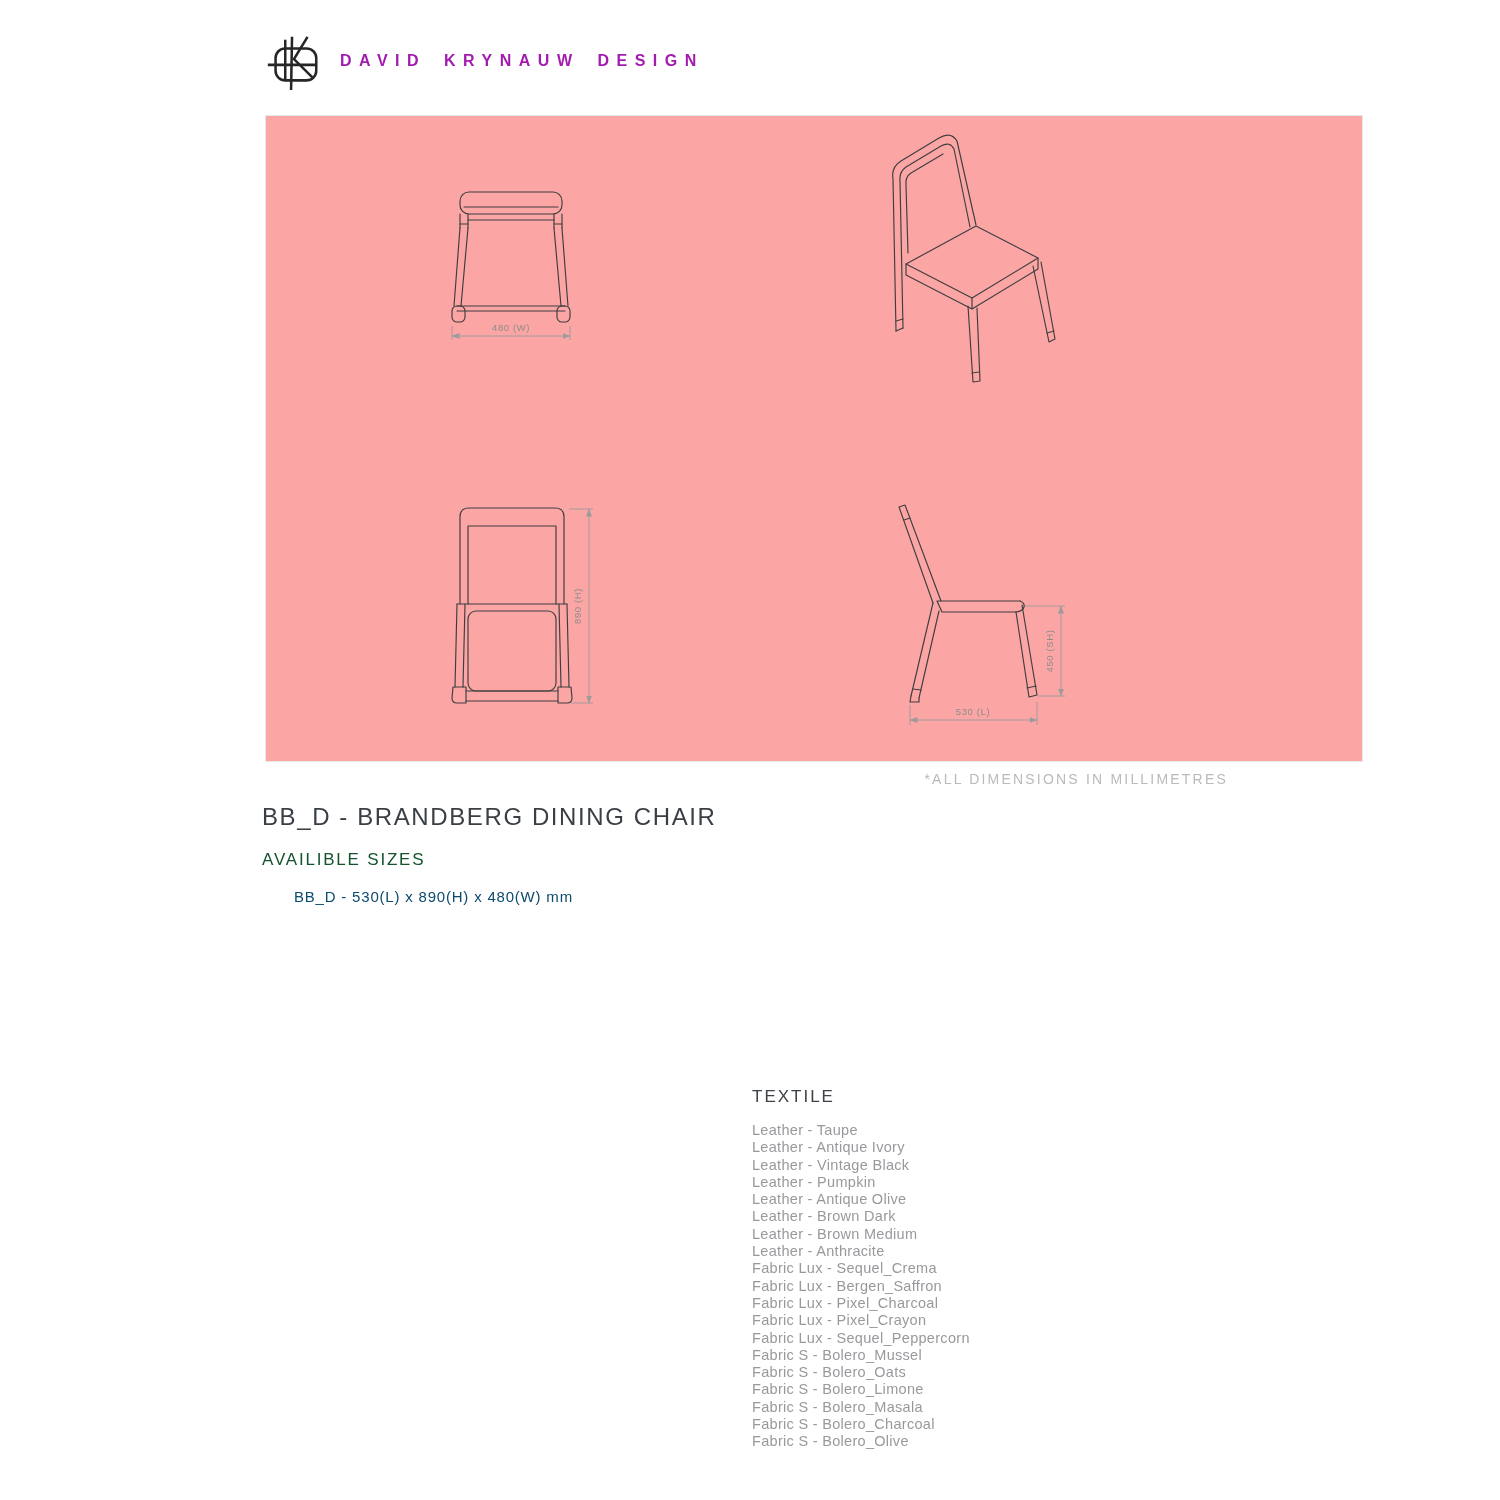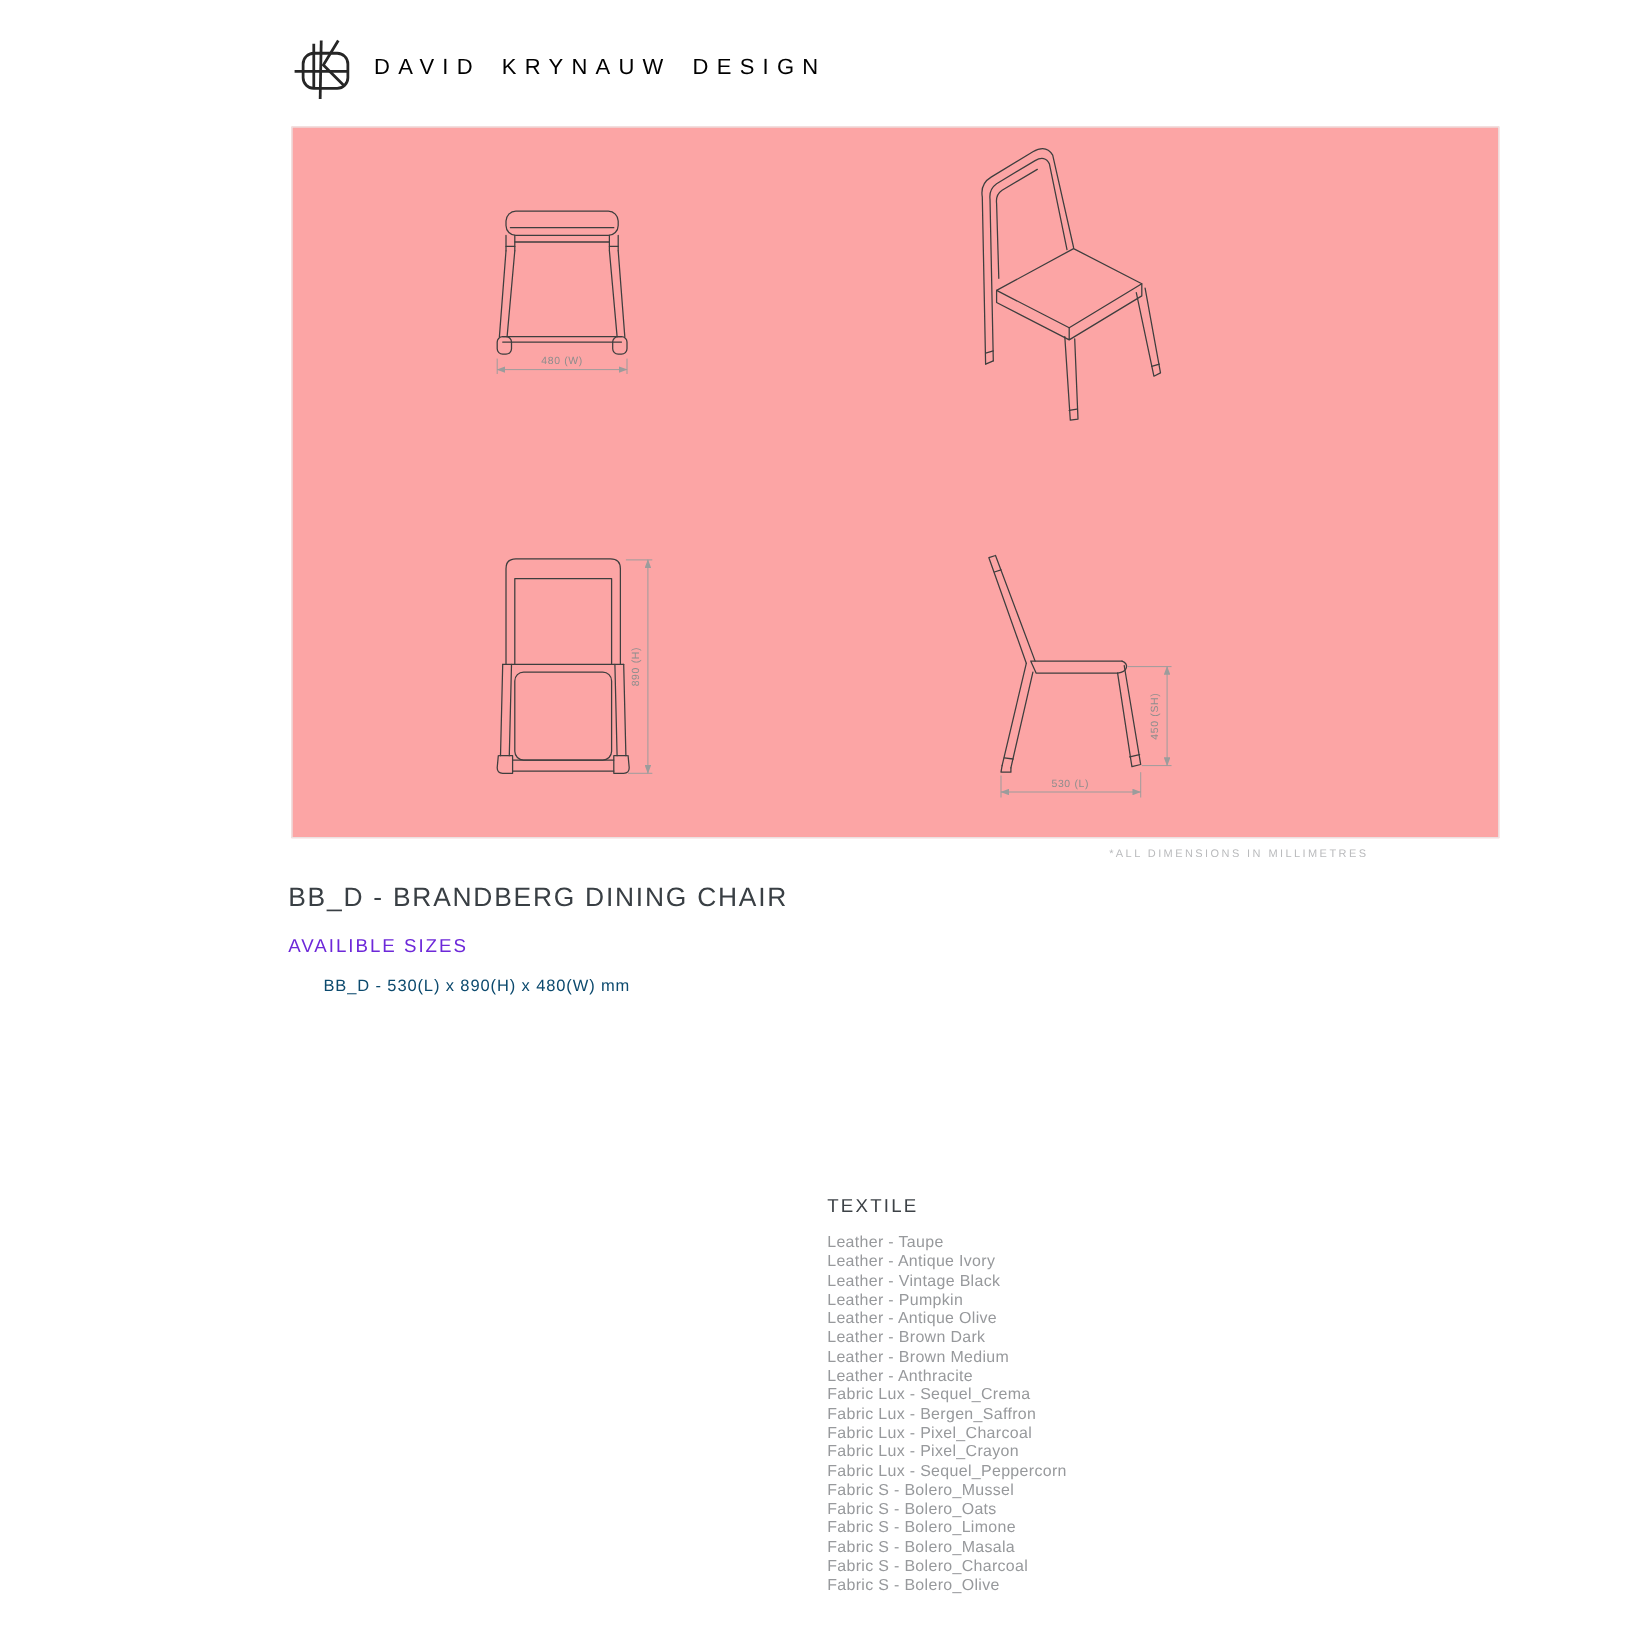--- a/index.html
+++ b/index.html
@@ -4,38 +4,38 @@
 <style>
   * { margin:0; padding:0; box-sizing:border-box; }
   html,body { background:#ffffff; }
   body { width:1500px; height:1500px; font-family:"Liberation Sans", sans-serif; }
   .page { position:relative; width:1500px; height:1500px; background:#fff; overflow:hidden; }
 
   
   .brand { position:absolute; left:262px; top:30px; display:flex; align-items:center; gap:16px; }
   .logo { width:62px; height:62px; }
   .logo path, .logo rect { fill:none; stroke:#262626; stroke-width:2.6; }
-  .brand-name { font-size:20px; font-weight:400; letter-spacing:7.5px; word-spacing:6px; color:#000000; white-space:nowrap; }
+  .brand-name { font-size:16px; font-weight:700; letter-spacing:7.5px; word-spacing:6px; color:#a21caf; white-space:nowrap; }
 
   
   .panel { position:absolute; left:265px; top:115px; width:1098px; height:647px; border:1px solid #e9e9e9; background:#fca5a5; }
   .view { position:absolute; }
   .view-plan  { left:165px; top:64px;  width:190px; height:166px; }
   .view-persp { left:607px; top:5px;   width:205px; height:270px; }
   .view-front { left:171px; top:381px; width:200px; height:220px; }
   .view-side  { left:613px; top:377px; width:230px; height:245px; }
   .chair path, .chair rect { fill:none; stroke:#3e3e3e; stroke-width:1.15; stroke-linecap:round; stroke-linejoin:round; }
   .dimension .ext, .dimension .dim { fill:none; stroke:#9c9c9c; stroke-width:0.9; }
   .dimension text { fill:#8d8d8d; font-family:"Liberation Sans", sans-serif; font-size:9.5px; letter-spacing:0.6px; }
 
-  .note { position:absolute; right:256px; top:771px; font-size:10px; letter-spacing:2.2px; color:#b9babc; white-space:nowrap; }
+  .note { position:absolute; right:272px; top:771px; font-size:14px; letter-spacing:2.2px; color:#b9babc; white-space:nowrap; }
 
   
   .title { position:absolute; left:262px; top:803px; font-size:24px; font-weight:400; letter-spacing:1.6px; color:#393f44; white-space:nowrap; }
-  .sizes-heading { position:absolute; left:262px; top:850px; font-size:17px; font-weight:400; letter-spacing:1.8px; color:#6d28d9; }
+  .sizes-heading { position:absolute; left:262px; top:850px; font-size:17px; font-weight:400; letter-spacing:1.8px; color:#14532d; }
   .size-line { position:absolute; left:262px; top:888px; font-size:15px; letter-spacing:0.8px; color:#0c4a6e;margin-left:32px; }
 
   
   .materials { position:absolute; top:1056px; }
   .materials.wood { left:262px; }
   .materials.textile { left:752px;margin-top:31px; }
   .materials h3 { font-size:17px; font-weight:400; letter-spacing:2px; color:#3d4247; }
   .materials ul { list-style:none; margin-top:15px; }
   .materials li { font-size:14.5px; line-height:17.3px; letter-spacing:0.3px; color:#97999c; white-space:nowrap; }
 </style>

